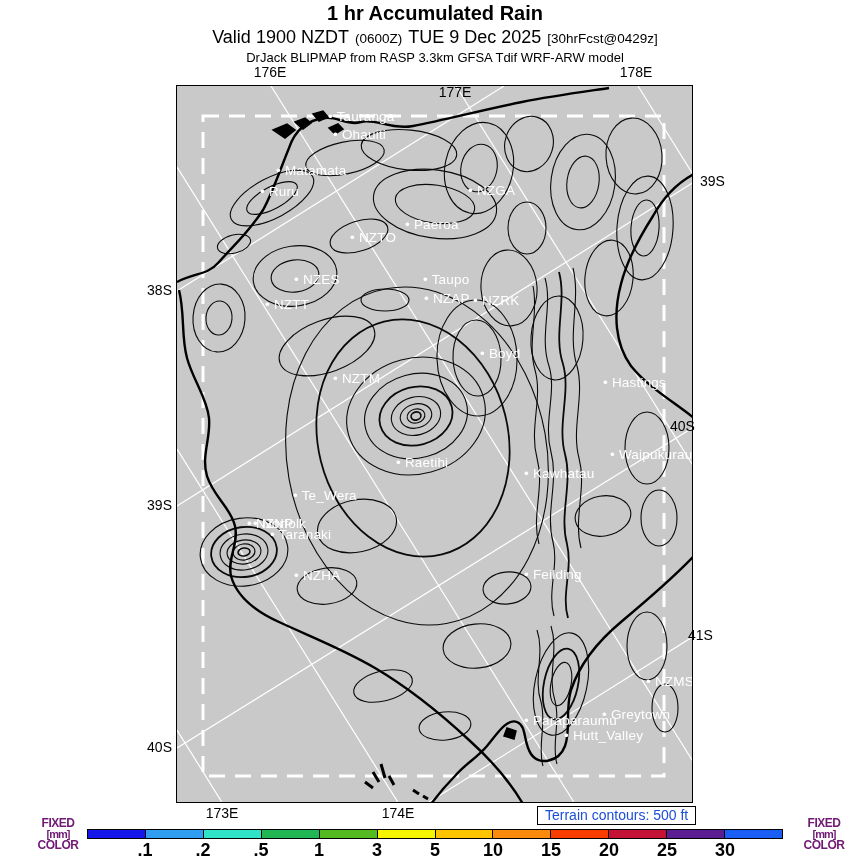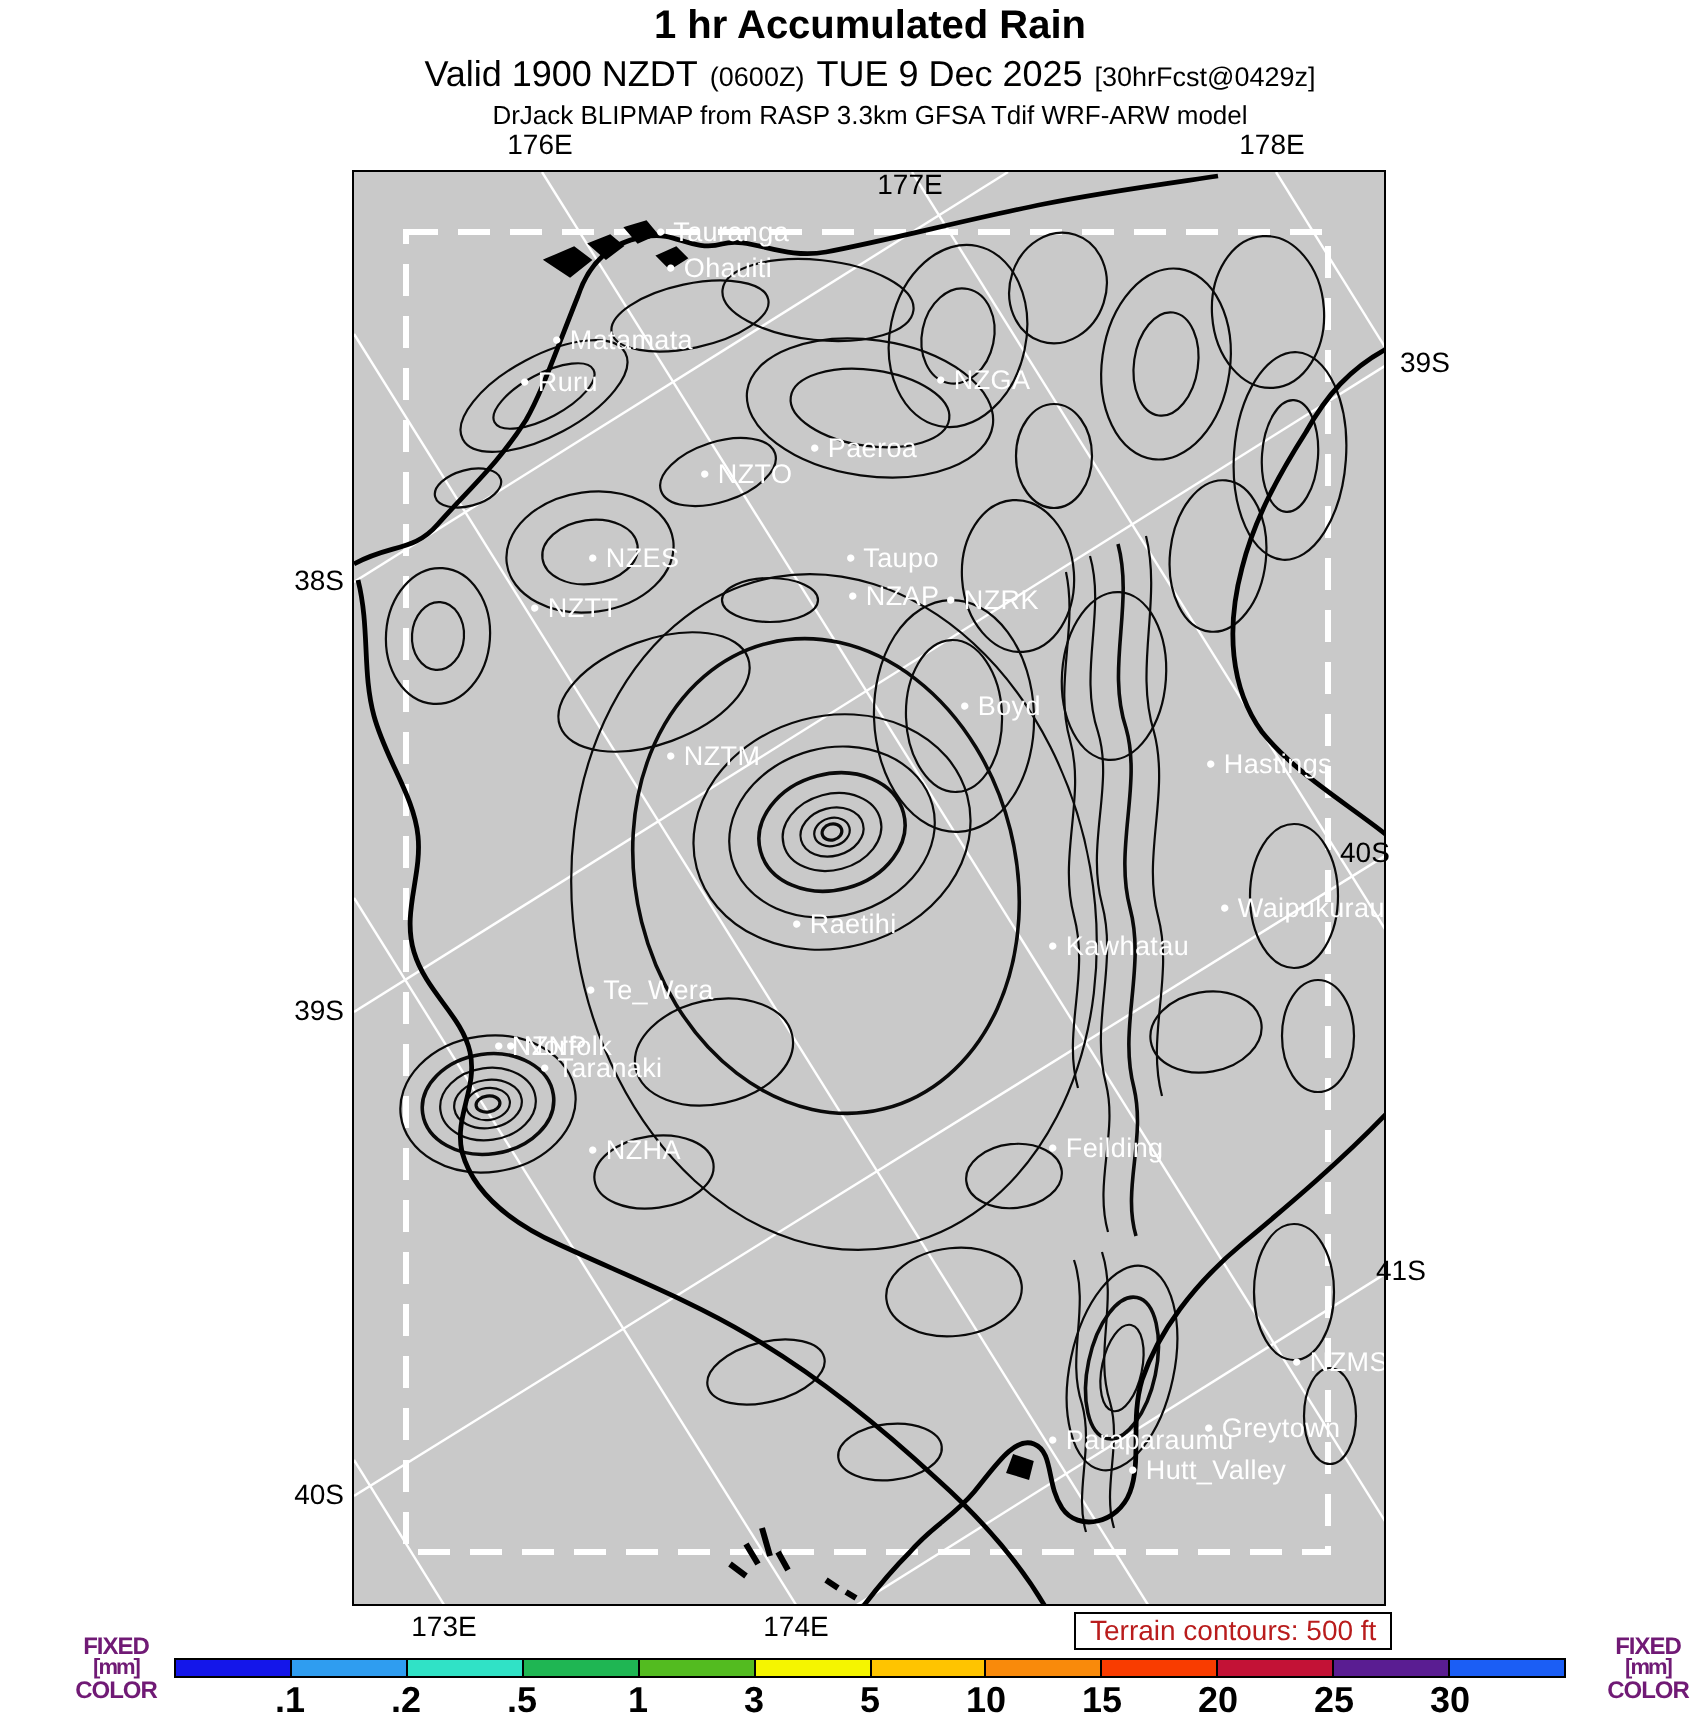--- a/index.html
+++ b/index.html
@@ -16,21 +16,21 @@
   .map{position:absolute;left:176px;top:85px;width:517px;height:718px;
        background:#c9c9c9;border:1.5px solid #000;box-sizing:border-box;overflow:hidden;}
   .map svg{position:absolute;left:0;top:0;}
   #sites{position:absolute;left:0;top:0;width:100%;height:100%;}
   .site{position:absolute;transform:translateY(-50%);white-space:nowrap;
         color:#ffffff;font-size:13.5px;font-weight:500;letter-spacing:0.2px;}
   
   .axlab{position:absolute;font-size:14px;color:#000;white-space:nowrap;}
   
   .terrain-note{position:absolute;left:537px;top:806px;border:1.5px solid #000;
-        background:#fff;color:#b91c1c;font-size:14px;padding:0px 7px 1px 7px;white-space:nowrap;}
+        background:#fff;color:#1d4ed8;font-size:14px;padding:0px 7px 1px 7px;white-space:nowrap;}
   
   .colorbar{position:absolute;left:87px;top:829px;width:696px;height:10px;}
   #segs{display:flex;width:100%;height:100%;border:1px solid #000;box-sizing:border-box;}
   #segs .seg{flex:1 1 0;border-right:1px solid #000;}
   #segs .seg:last-child{border-right:none;}
   #ticks{position:absolute;left:0;top:10px;width:100%;height:20px;}
   .tick{position:absolute;transform:translateX(-50%);font-size:18px;font-weight:bold;color:#000;top:1px;}
   .fixedcol{position:absolute;width:52px;text-align:center;color:#701a75;font-weight:bold;line-height:11px;top:818px;}
   .fixedcol .f1{font-size:12px;letter-spacing:-0.5px;}
   .fixedcol .f2{font-size:11px;letter-spacing:-1px;}

